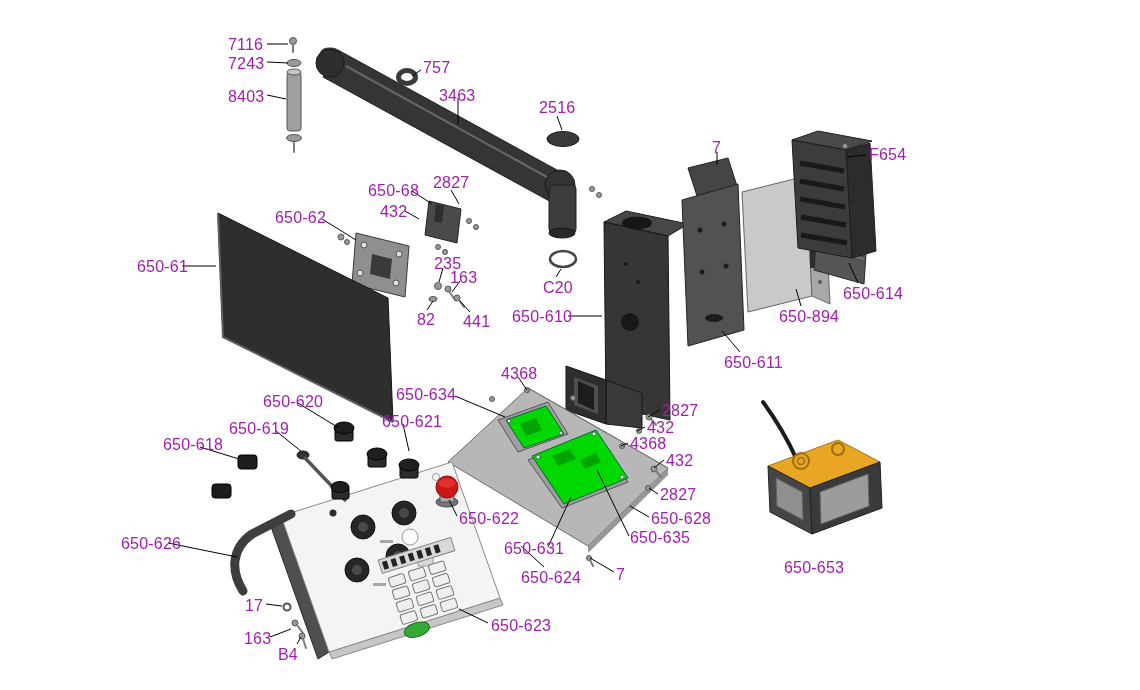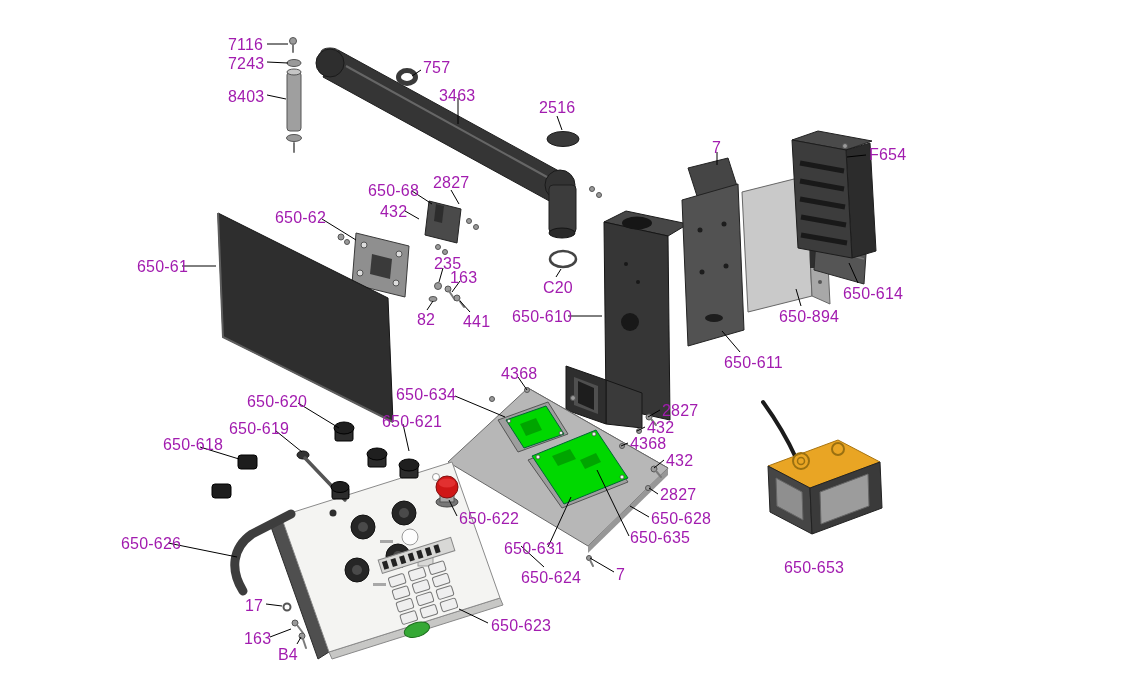--- a/index.html
+++ b/index.html
@@ -345,21 +345,21 @@
 <div class="lbl" style="left:512px;top:308px">650-610</div>
 <div class="lbl" style="left:843px;top:285px">650-614</div>
 <div class="lbl" style="left:779px;top:308px">650-894</div>
 <div class="lbl" style="left:724px;top:354px">650-611</div>
 <div class="lbl" style="left:501px;top:365px">4368</div>
 <div class="lbl" style="left:396px;top:386px">650-634</div>
 <div class="lbl" style="left:662px;top:402px">2827</div>
 <div class="lbl" style="left:647px;top:419px">432</div>
 <div class="lbl" style="left:630px;top:435px">4368</div>
 <div class="lbl" style="left:666px;top:452px">432</div>
-<div class="lbl" style="left:247px;top:393px">650-620</div>
+<div class="lbl" style="left:263px;top:393px">650-620</div>
 <div class="lbl" style="left:382px;top:413px">650-621</div>
 <div class="lbl" style="left:229px;top:420px">650-619</div>
 <div class="lbl" style="left:163px;top:436px">650-618</div>
 <div class="lbl" style="left:660px;top:486px">2827</div>
 <div class="lbl" style="left:651px;top:510px">650-628</div>
 <div class="lbl" style="left:459px;top:510px">650-622</div>
 <div class="lbl" style="left:121px;top:535px">650-626</div>
 <div class="lbl" style="left:504px;top:540px">650-631</div>
 <div class="lbl" style="left:630px;top:529px">650-635</div>
 <div class="lbl" style="left:521px;top:569px">650-624</div>

